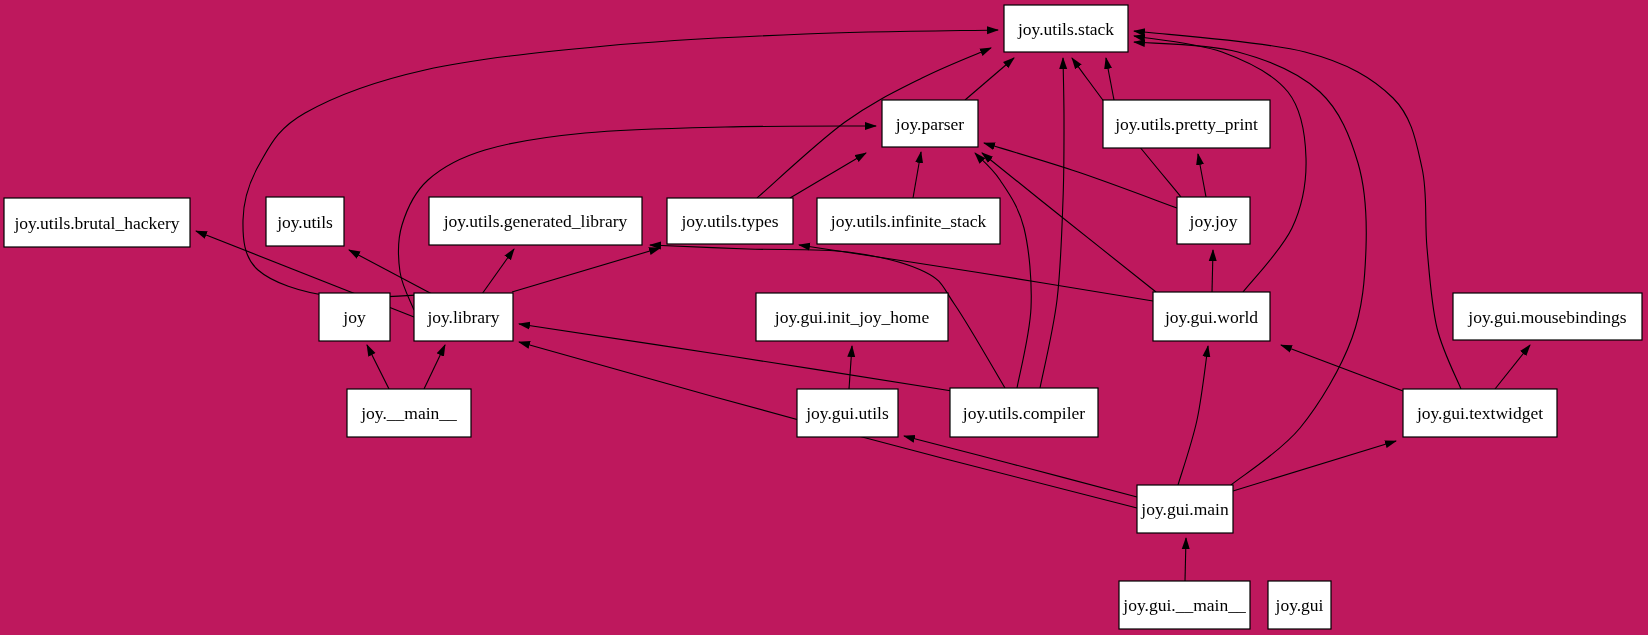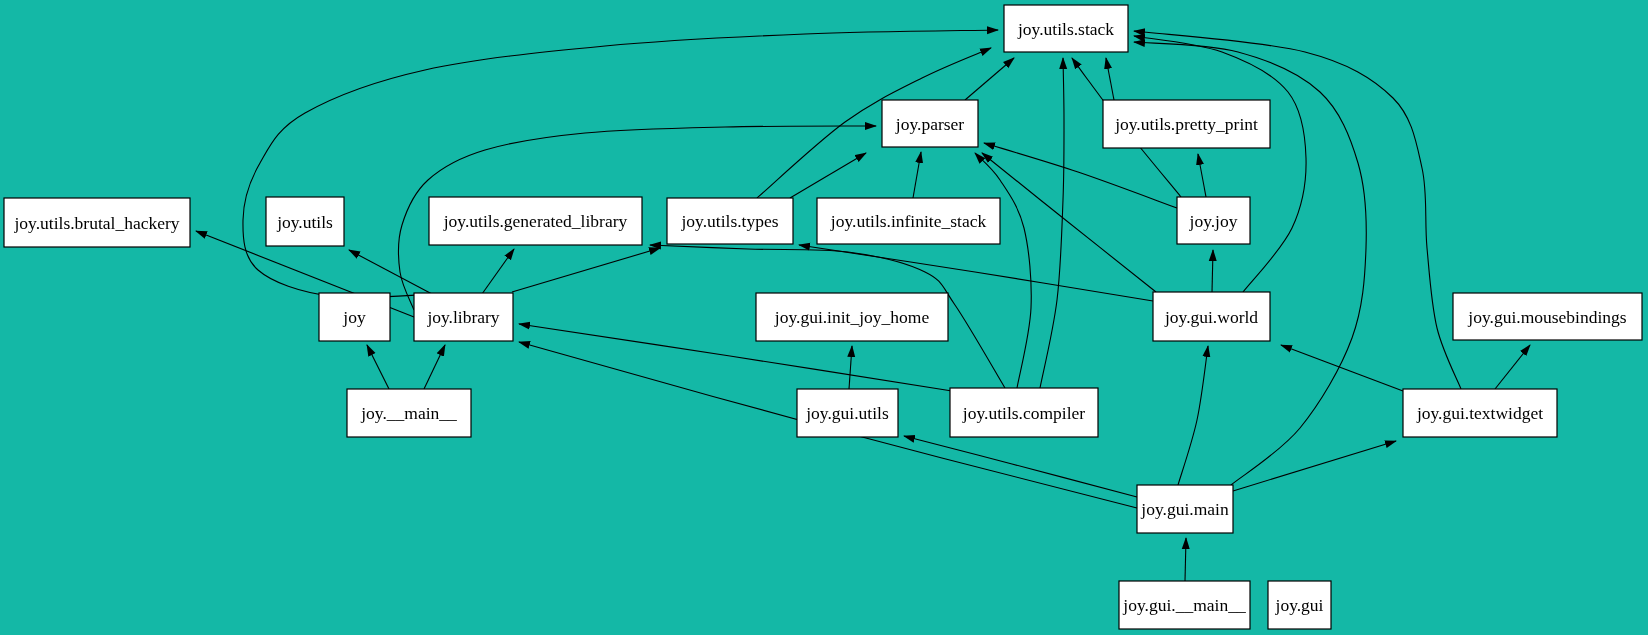--- a/index.html
+++ b/index.html
@@ -4,21 +4,21 @@
 <style>
   html, body {
     margin: 0;
     padding: 0;
     background: #ffffff;
   }
   #canvas-wrap {
     position: relative;
     width: 1648px;
     height: 635px;
-    background: #14b8a6;
+    background: #be185d;
     overflow: hidden;
   }
   svg {
     display: block;
   }
   .dep-edge {
     fill: none;
     stroke: #000000;
     stroke-width: 1.1;
   }

